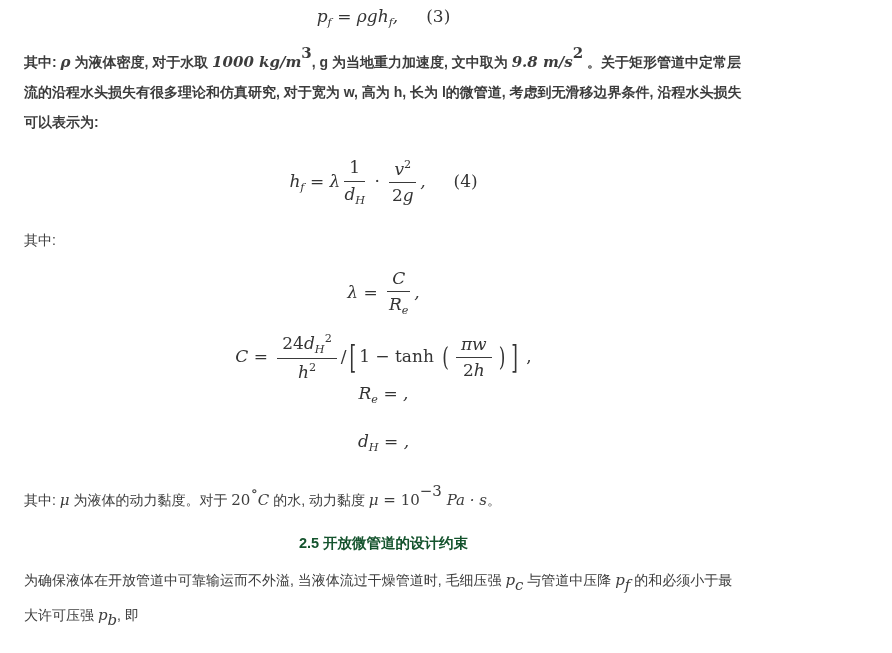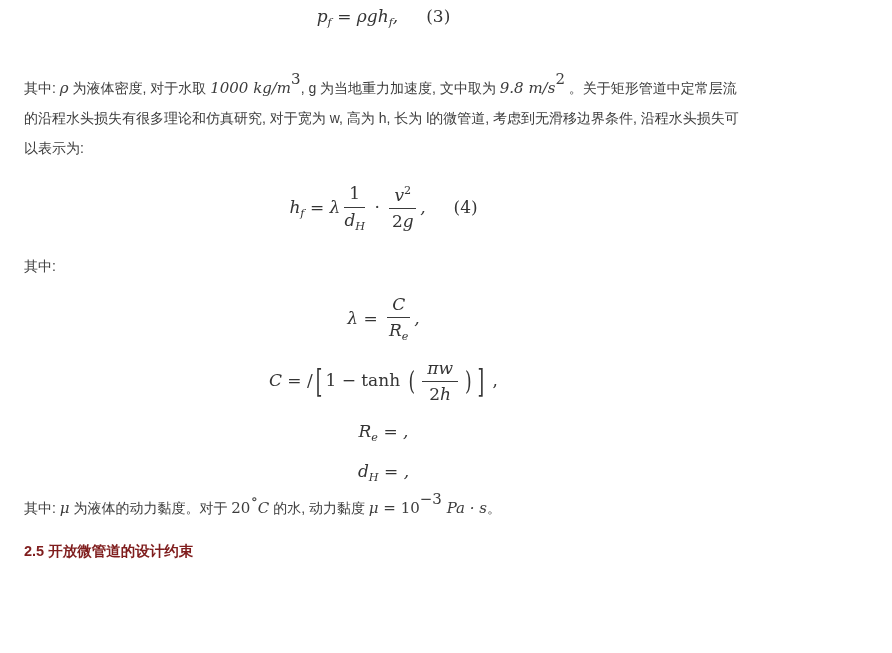--- a/index.html
+++ b/index.html
@@ -4,49 +4,49 @@
 <style>
   html,body{margin:0;padding:0;background:#ffffff;}
   .page{
     width:767px;height:653px;box-sizing:border-box;
     padding:0 24px;overflow:hidden;background:#ffffff;
     font-family:"Liberation Sans","DejaVu Sans",sans-serif;
     color:#3c3c3c;
   }
   .para{font-size:14px;line-height:30px;color:#3c3c3c;text-align:left;}
   .label{font-size:14px;line-height:20px;color:#3c3c3c;}
-  .heading{font-size:14.5px;font-weight:bold;color:#7f1d1d;line-height:20px;}
+  .heading{font-size:14.5px;font-weight:bold;color:#14532d;line-height:20px;text-align:center;}
   .formula{
     text-align:center;font-size:17px;color:#343434;
     font-family:"DejaVu Serif","Liberation Serif",serif;
     line-height:1.2;
   }
   
   .mi{font-family:"DejaVu Serif","Liberation Serif",serif;font-style:italic;}
   .mr{font-family:"DejaVu Serif","Liberation Serif",serif;font-style:normal;}
   .para .mi,.para .mr{font-size:15px;}
   .sub{font-size:0.66em;vertical-align:-0.35em;}
   .sup{font-size:0.66em;vertical-align:0.6em;}
   .frac{
     display:inline-flex;flex-direction:column;align-items:center;
     vertical-align:middle;margin:0 4px;line-height:1.25;
   }
   .frac .num{display:block;padding:0 5px 2px;border-bottom:1px solid #3a3a3a;}
   .frac .den{display:block;padding-top:2px;text-align:center;}
   .big{display:inline-block;vertical-align:middle;font-style:normal;margin:0 3px;}
   
   .m-f3{margin-top:6px;}
-  .m-p1{margin-top:35px;}
+  .m-p1{margin-top:9px;font-weight:bold;}
   .m-f4{margin-top:20px;}
   .m-qz{margin-top:22px;}
   .m-la{margin-top:18px;}
   .m-c{margin-top:14px;}
-  .m-re{margin-top:16px;}
-  .m-dh{margin-top:16px;}
-  .m-mu{}
+  .m-re{}
+  .m-dh{margin-top:24px;}
+  .m-mu{margin-top:22px;}
   .m-h25{margin-top:18px;}
   .m-p2{margin-top:12px;}
 </style>
 </head>
 <body>
 
 <div class="page">
 
   <div class="formula m-f3"><span class="mi">p</span><span class="sub mi">f</span><span class="mr"> = </span><span class="mi">ρgh</span><span class="sub mi">f</span><span class="mi">,</span><span class="mr" style="margin-left: 28px;">(3)</span></div>
 
@@ -60,27 +60,31 @@
         <span class="den"><span class="mr">2</span><span class="mi">g</span></span>
       </span><span class="mi">,</span><span class="mr" style="margin-left: 28px;">(4)</span></div>
 
   <div class="label m-qz">其中:</div>
 
   <div class="formula m-la"><span class="mi">λ</span><span class="mr"> = </span><span class="frac">
         <span class="num"><span class="mi">C</span></span>
         <span class="den"><span class="mi">R</span><span class="sub mi">e</span></span>
       </span><span class="mi">,</span></div>
 
-  <div class="formula m-c"><span class="mi">C</span><span class="mr"> = </span><span class="mr">/</span><span class="mr big" style="transform: scaleY(1.9);">[</span><span class="mr">1 − </span><span class="mr"> tanh </span><span class="mr big" style="transform: scaleY(1.5);">(</span><span class="frac">
+  <div class="formula m-c"><span class="mi">C</span><span class="mr"> = </span><span class="frac">
+        <span class="num"><span class="mr">24</span><span class="mi">d</span><span class="sub mi">H</span><span class="sup mr">2</span></span>
+        <span class="den"><span class="mi">h</span><span class="sup mr">2</span></span>
+      </span><span class="mr">/</span><span class="mr big" style="transform: scaleY(1.9);">[</span><span class="mr">1 − </span><span class="mr"> tanh </span><span class="mr big" style="transform: scaleY(1.5);">(</span><span class="frac">
         <span class="num"><span class="mi">πw</span></span>
         <span class="den"><span class="mr">2</span><span class="mi">h</span></span>
       </span><span class="mr big" style="transform: scaleY(1.5);">)</span><span class="mr big" style="transform: scaleY(1.9);">]</span><span class="mr"> ,</span></div>
 
   <div class="formula m-re"><span class="mi">R</span><span class="sub mi">e</span><span class="mr"> = </span><span class="mi">,</span></div>
 
   <div class="formula m-dh"><span class="mi">d</span><span class="sub mi">H</span><span class="mr"> = </span><span class="mi">,</span></div>
 
   <div class="para m-mu"><span>其中: </span><span class="mi">μ</span><span> 为液体的动力黏度。对于 </span><span class="mr">20</span><span class="sup mr">∘</span><span class="mi">C</span><span> 的水, 动力黏度 </span><span class="mi">μ</span><span class="mr"> = 10</span><span class="sup mr">−3</span><span class="mi"> Pa · s</span><span>。</span></div>
 
   <div class="heading m-h25">2.5 开放微管道的设计约束</div>
 
+  <div class="para m-p2"><span>为确保液体在开放管道中可靠输运而不外溢, 当液体流过干燥管道时, 毛细压强 </span><span class="mi">p</span><span class="sub mi">c</span><span> 与管道中压降 </span><span class="mi">p</span><span class="sub mi">f</span><span> 的和必须小于最大许可压强 </span><span class="mi">p</span><span class="sub mi">b</span><span>, 即</span></div>
 
 </div>
 
 </body></html>

